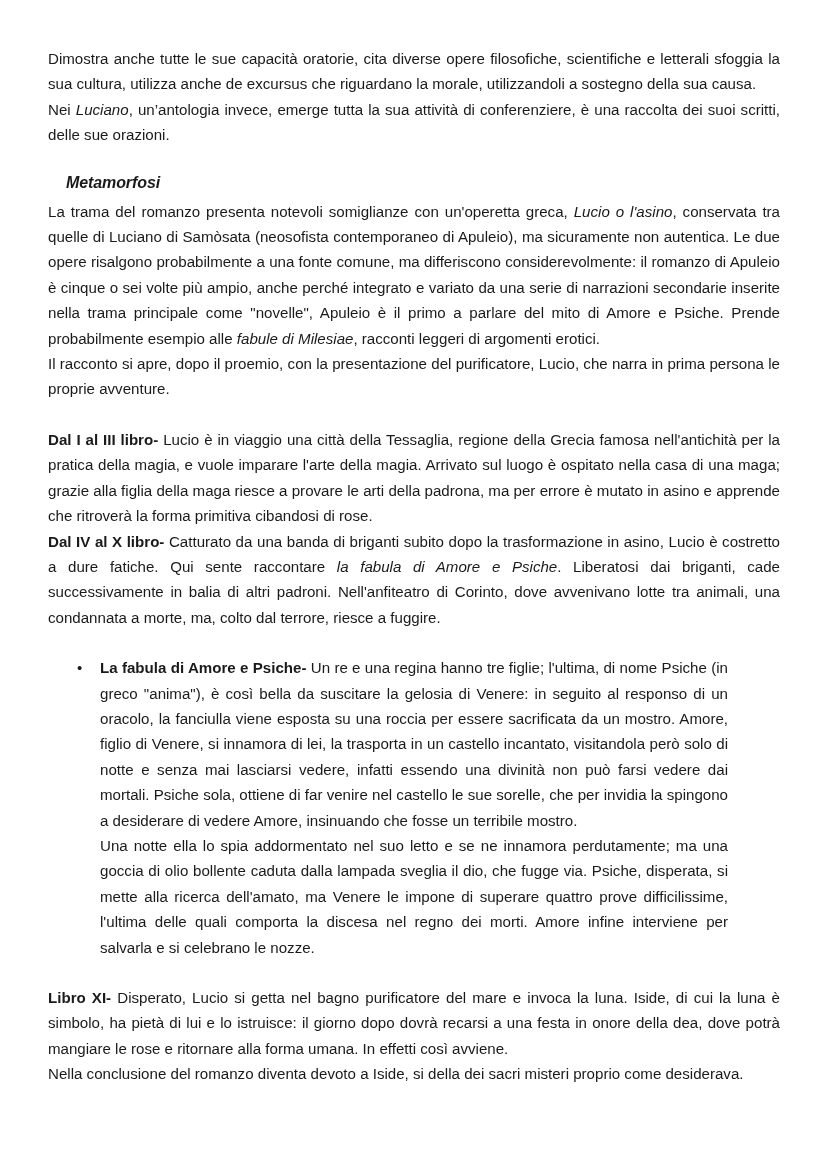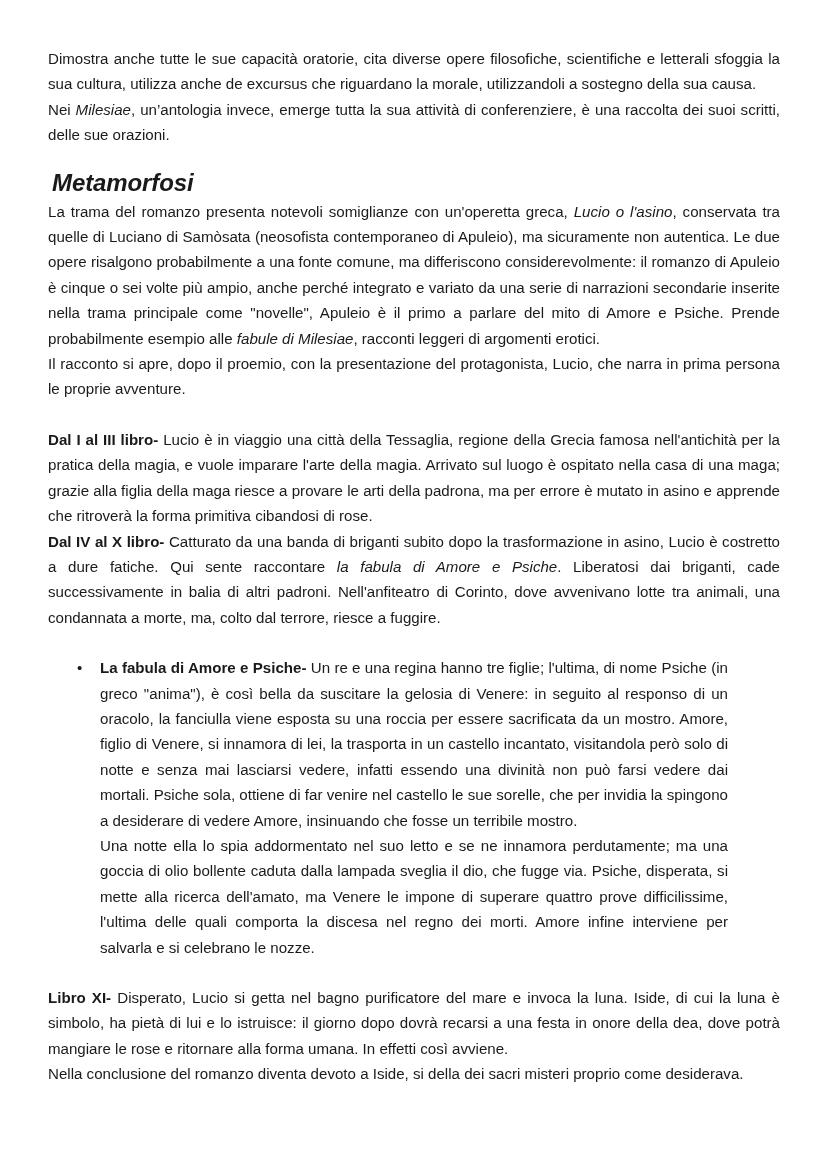--- a/index.html
+++ b/index.html
@@ -32,25 +32,25 @@
   }
   p {
     margin: 0;
     text-align: justify;
     hyphens: none;
   }
   .blank-gap {
     height: 25px;
   }
   h2.section-heading {
-    font-size: 24px;
+    font-size: 16px;
     line-height: 26px;
     font-weight: bold;
     font-style: italic;
-    margin: 0 0 3px 4px;
+    margin: 0 0 3px 18px;
     text-align: left;
     letter-spacing: -0.1px;
   }
   .heading-spacer {
     height: 22px;
   }
   b, .b {
     font-weight: bold;
     margin-top: 17px;
   }
@@ -81,30 +81,30 @@
   }
 </style>
 </head>
 <body>
 
 <div class="page">
   <div class="doc-body">
 
     <p><span>Dimostra anche tutte le sue capacità oratorie, cita diverse opere filosofiche, scientifiche e letterali sfoggia la sua cultura, utilizza anche de excursus che riguardano la morale, utilizzandoli a sostegno della sua causa.</span></p>
 
-    <p class="last-line-left"><span>Nei </span><i>Milesiae</i><span>, un’antologia invece, emerge tutta la sua attività di conferenziere, è una raccolta dei suoi scritti, delle sue orazioni.</span></p>
+    <p class="last-line-left"><span>Nei </span><i>Luciano</i><span>, un’antologia invece, emerge tutta la sua attività di conferenziere, è una raccolta dei suoi scritti, delle sue orazioni.</span></p>
 
     <div class="heading-spacer"></div>
 
     <h2 class="section-heading">Metamorfosi</h2>
 
 
     <p class="last-line-left"><span>La trama del romanzo presenta notevoli somiglianze con un'operetta greca, </span><i>Lucio o l'asino</i><span>, conservata tra quelle di Luciano di Samòsata (neosofista contemporaneo di Apuleio), ma sicuramente non autentica. Le due opere risalgono probabilmente a una fonte comune, ma differiscono considerevolmente: il romanzo di Apuleio è cinque o sei volte più ampio, anche perché integrato e variato da una serie di narrazioni secondarie inserite nella trama principale come "novelle",  Apuleio è il primo a parlare del mito di Amore e Psiche. Prende probabilmente esempio alle </span><i>fabule di Milesiae</i><span>, racconti leggeri di argomenti erotici.</span></p>
 
-    <p class="last-line-left">Il racconto si apre, dopo il proemio, con la presentazione del protagonista, Lucio, che narra in prima persona le proprie avventure.</p>
+    <p class="last-line-left">Il racconto si apre, dopo il proemio, con la presentazione del purificatore, Lucio, che narra in prima persona le proprie avventure.</p>
 
     <div class="blank-gap"></div>
 
     <p><b>Dal I al III libro-</b><span> Lucio è in viaggio una città della Tessaglia, regione della Grecia famosa nell'antichità per la pratica della magia, e vuole imparare l'arte della magia. Arrivato sul luogo è ospitato nella casa di una maga; grazie alla figlia della maga riesce a provare le arti della padrona, ma per errore è mutato in asino e apprende che ritroverà la forma primitiva cibandosi di rose.</span></p>
 
     <p class="last-line-left"><b>Dal IV al X libro-</b><span> Catturato da una banda di briganti subito dopo la trasformazione in asino, Lucio è costretto a dure fatiche. Qui sente raccontare </span><i>la fabula di Amore e Psiche</i><span>. Liberatosi dai briganti, cade successivamente in balia di altri padroni. Nell'anfiteatro di Corinto, dove avvenivano lotte tra animali, una condannata a morte, ma, colto dal terrore, riesce a fuggire.</span></p>
 
     <div class="blank-gap"></div>
 
     <div class="bullet-block">

